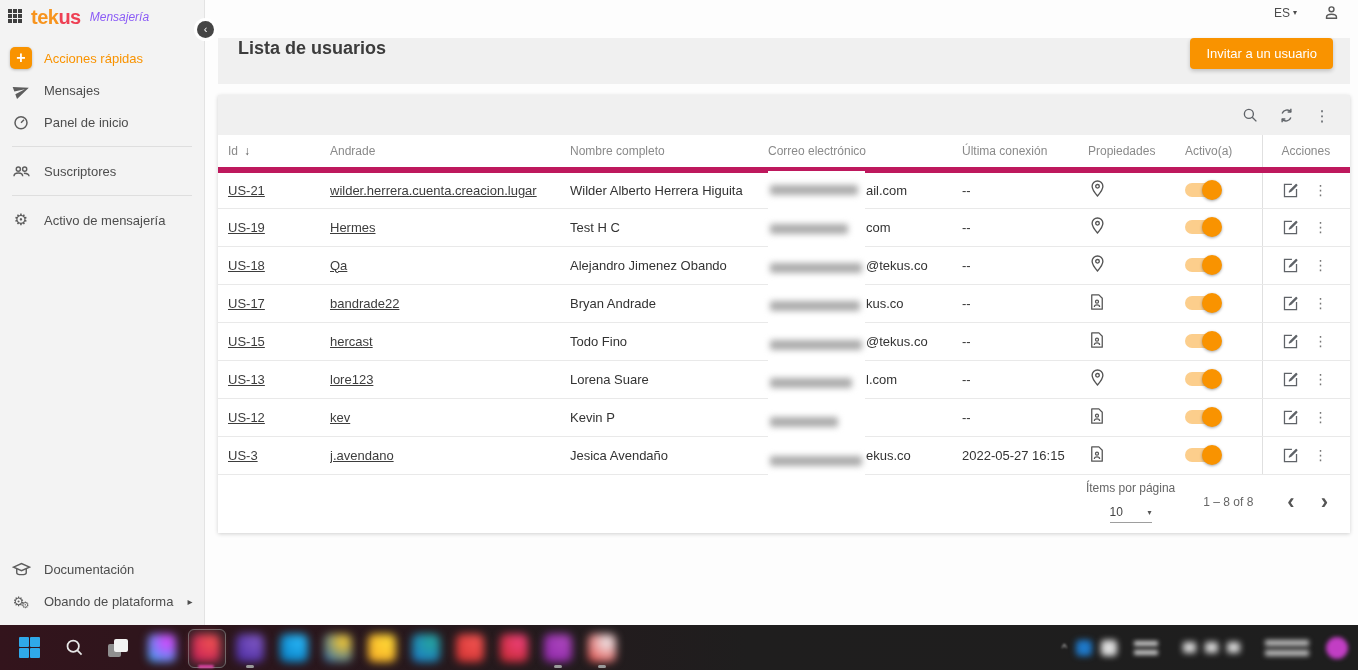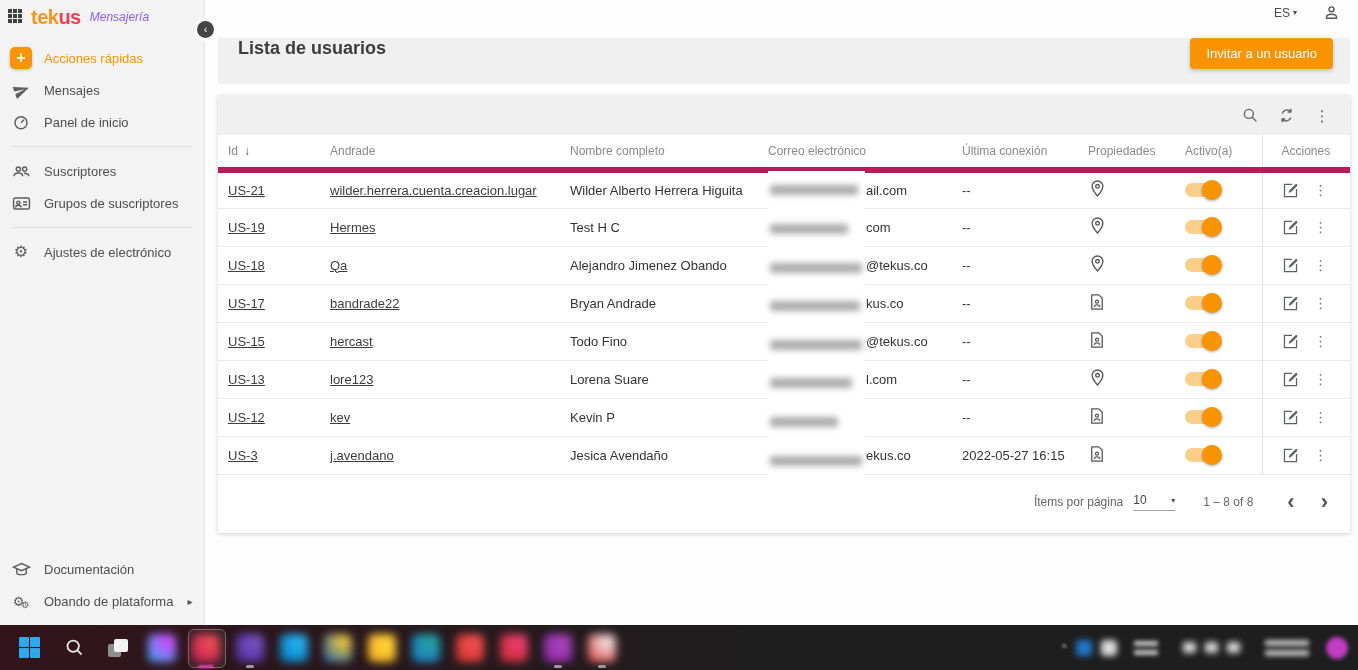--- a/index.html
+++ b/index.html
@@ -55,21 +55,21 @@
   a.cell-link { color:#3d3d3d; text-decoration:underline; cursor:pointer; }
   td.email span.sfx { margin-left:98px; }
   .prop-ic { color:#555; display:inline-flex; }
   .switch { width:33px; height:14px; border-radius:7px; background:rgba(249,147,0,.45); position:relative; cursor:pointer; }
   .switch .knob { position:absolute; right:-4px; top:-3px; width:20px; height:20px; border-radius:50%; background:#f99300; box-shadow:0 1px 3px rgba(0,0,0,.35); }
   .row-actions { display:flex; align-items:center; gap:15px; }
   .edit-ic { color:#5f6368; cursor:pointer; display:inline-flex; }
   .row-kebab { font-size:14px; color:#777; cursor:pointer; }
 
   .pagination { height:55px; display:flex; align-items:center; justify-content:flex-end; gap:28px; padding-right:22px; font-size:12px; color:#666; }
-  .per-page { display:flex; align-items:center; gap:10px; }
+  .per-page { display:flex; align-items:center; gap:10px;flex-direction:column; }
   .per-page-select { display:flex; align-items:center; justify-content:space-between; width:42px; border-bottom:1px solid #9e9e9e; padding-bottom:3px; cursor:pointer; color:#444; }
   .pp-caret { font-size:8px; color:#555; }
   .page-chevrons { display:flex; gap:26px; margin-left:6px; }
   .pg-chev { font-size:22px; color:#555; line-height:1; cursor:pointer; font-weight:bold; }
 
   
   .redaction { position:absolute; left:550px; top:76px; width:97px; height:309px; background:#fff; z-index:3; display:flex; flex-direction:column; }
   .redaction .rrow { flex:1; display:flex; align-items:center; }
   .redaction .bar { height:10px; border-radius:2px; background:#ababab; filter:blur(3px); margin-left:2px; }
 
@@ -149,37 +149,26 @@
       <span class="nav-ic">
         <svg width="19" height="19" viewBox="0 0 24 24" fill="none" stroke="#5d5d5d" stroke-width="1.8">
             <circle cx="8" cy="9" r="2.6"></circle>
             <circle cx="16" cy="9" r="2.6"></circle>
             <path d="M2.5 18c0-2.6 2.5-4 5.5-4s5.5 1.4 5.5 4"></path>
             <path d="M15 14.3c2.8.1 6.5 1.3 6.5 3.7"></path>
           </svg>
       </span>
       <span>Suscriptores</span>
     </div>
-    <div class="nav-item">
-      <span class="nav-ic">
-        <svg width="19" height="19" viewBox="0 0 24 24" fill="none" stroke="#5d5d5d" stroke-width="1.8">
-            <rect x="2" y="5" width="20" height="14" rx="2"></rect>
-            <circle cx="8" cy="11" r="2"></circle>
-            <path d="M4.5 17c0-1.8 1.6-2.8 3.5-2.8s3.5 1 3.5 2.8"></path>
-            <path d="M14 10h5M14 13.5h5"></path>
-          </svg>
-      </span>
-      <span>Grupos de suscriptores</span>
-    </div>
     <div class="nav-divider"></div>
     <div class="nav-item">
       <span class="nav-ic">
           <span class="gear-glyph">⚙</span>
         </span>
-      <span>Ajustes de electrónico</span>
+      <span>Activo de mensajería</span>
     </div>
   </div>
 
   <div class="sidebar-footer">
     <div class="nav-item">
       <span class="nav-ic">
         <svg width="19" height="19" viewBox="0 0 24 24" fill="none" stroke="#5d5d5d" stroke-width="1.8">
             <path d="M2 9l10-4.5L22 9l-10 4.5z"></path>
             <path d="M6 11.5V16c0 1.4 2.7 2.5 6 2.5s6-1.1 6-2.5v-4.5"></path>
           </svg>

